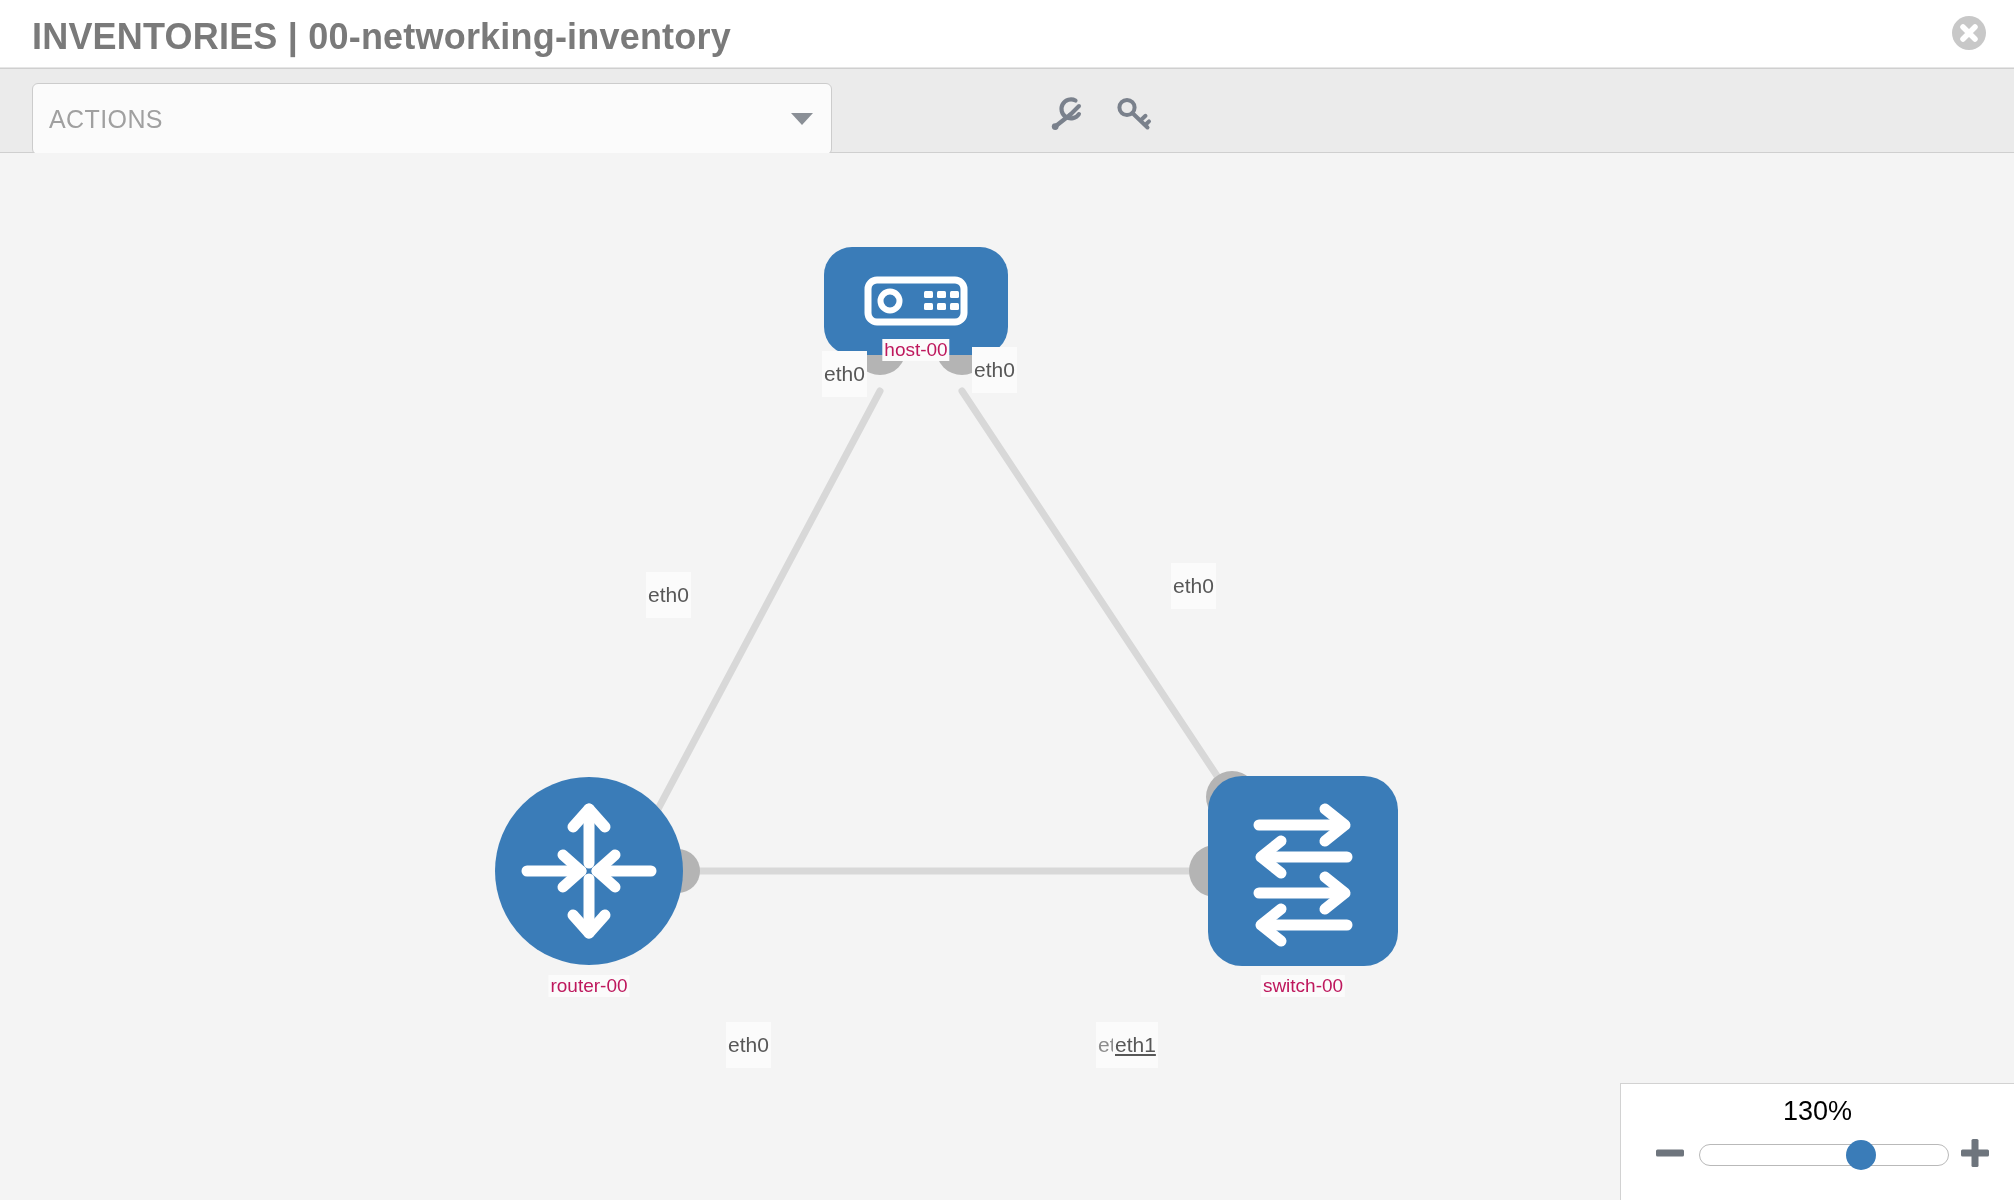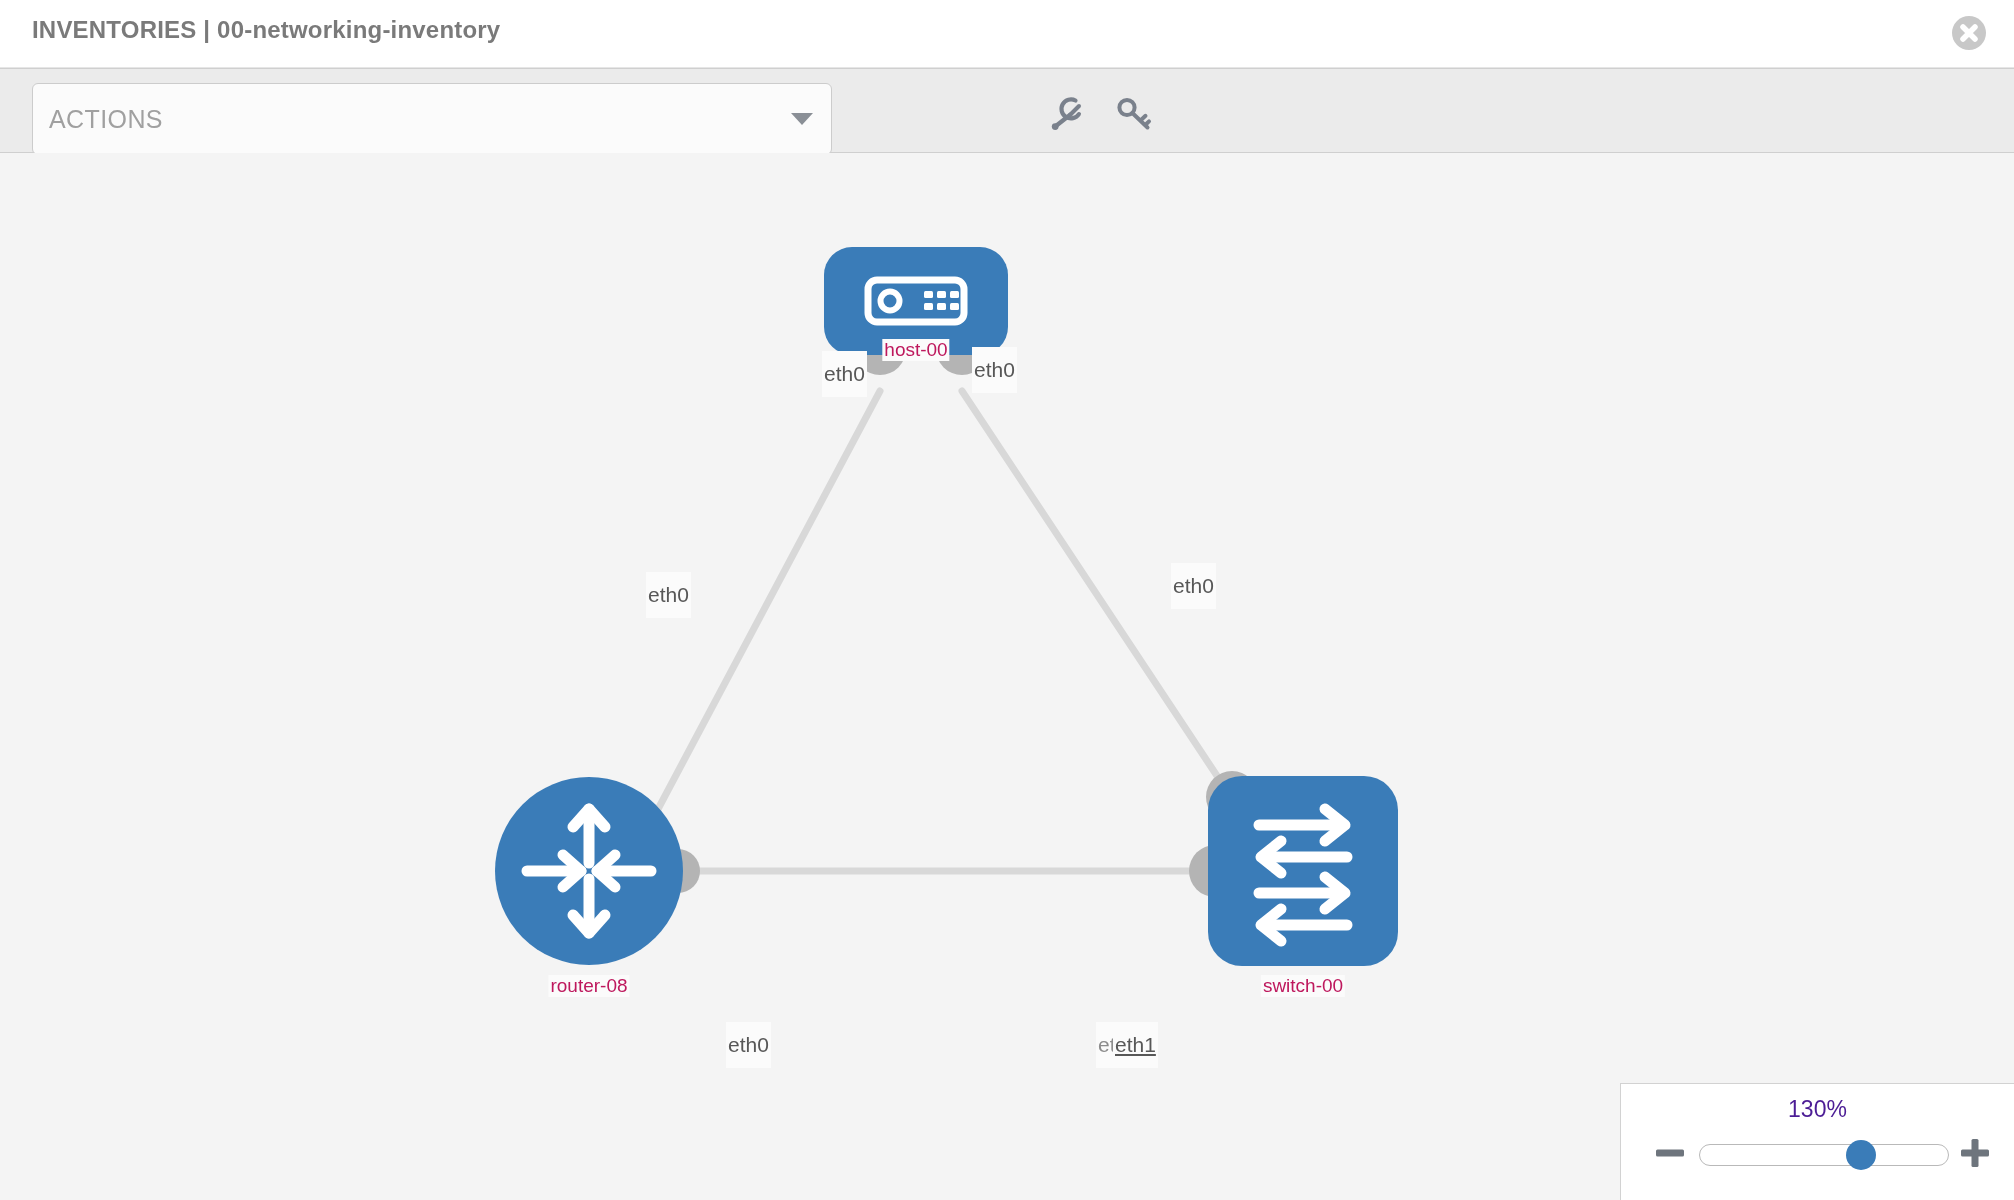--- a/index.html
+++ b/index.html
@@ -26,21 +26,21 @@
     width: 2014px;
     height: 68px;
     background: #ffffff;
     border-bottom: 1px solid #e6e6e6;
     box-sizing: border-box;
   }
   .title-text {
     position: absolute;
     left: 32px;
     top: 16px;
-    font-size: 24px;
+    font-size: 36px;
     font-weight: bold;
     color: #7a7a7a;
     letter-spacing: 0.2px;
     white-space: nowrap;
   }
   .close-btn {
     position: absolute;
     right: 28px;
     top: 16px;
     width: 34px;
@@ -150,22 +150,22 @@
     border-right: none;
     border-bottom: none;
     box-sizing: border-box;
   }
   .zoom-pct {
     position: absolute;
     top: 12px;
     left: 0;
     width: 100%;
     text-align: center;
-    font-size: 23px;
-    color: #4c1d95;
+    font-size: 27px;
+    color: #000000;
   }
   .zoom-row {
     position: absolute;
     top: 52px;
     left: 0;
     width: 100%;
     height: 40px;
   }
   .zoom-minus, .zoom-plus {
     position: absolute;
@@ -300,21 +300,21 @@
           <path d="M-22 -30 L-42 -14 L-22 2"></path>
           <path d="M-44 22 L40 22"></path>
           <path d="M22 6 L42 22 L22 38"></path>
           <path d="M44 54 L-40 54"></path>
           <path d="M-22 38 L-42 54 L-22 70"></path>
         </g>
       </g>
     </svg>
 
     <div class="node-label" style="left:916px; top:186px;">host-00</div>
-    <div class="node-label" style="left:589px; top:822px;">router-08</div>
+    <div class="node-label" style="left:589px; top:822px;">router-00</div>
     <div class="node-label" style="left:1303px; top:822px;">switch-00</div>
 
     <div class="iface-label" style="left:822px; top:198px;">eth0</div>
     <div class="iface-label" style="left:646px; top:419px;">eth0</div>
 
     <div class="iface-label" style="left:972px; top:194px;">eth0</div>
     <div class="iface-label" style="left:1171px; top:410px;">eth0</div>
 
     <div class="iface-label" style="left:726px; top:869px;">eth0</div>
     <div class="iface-label" style="left:1096px; top:869px; color:#8d8d8d; z-index:1;">eth</div>

